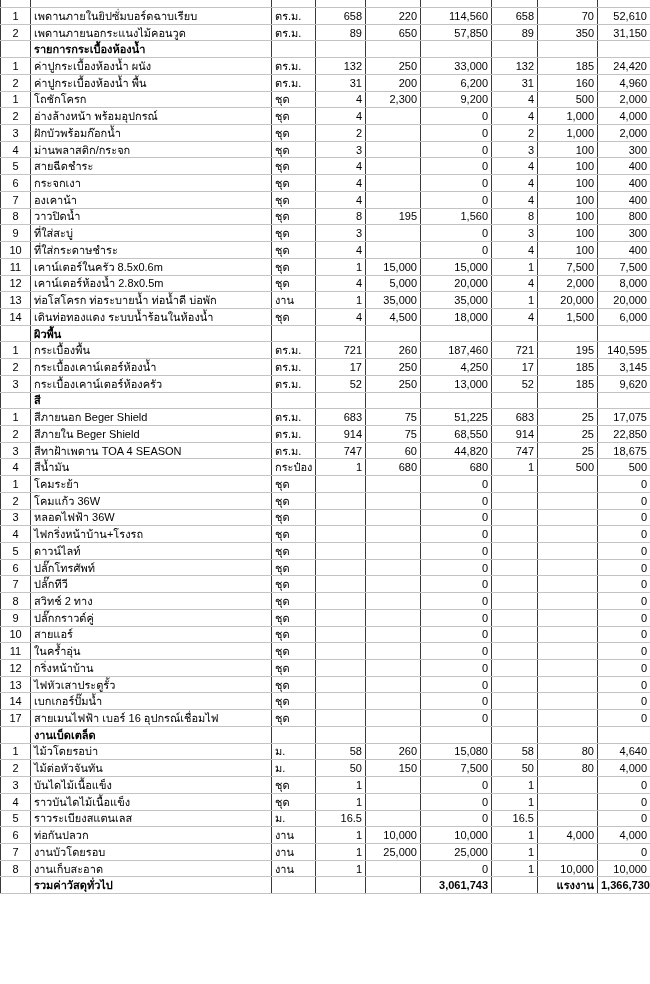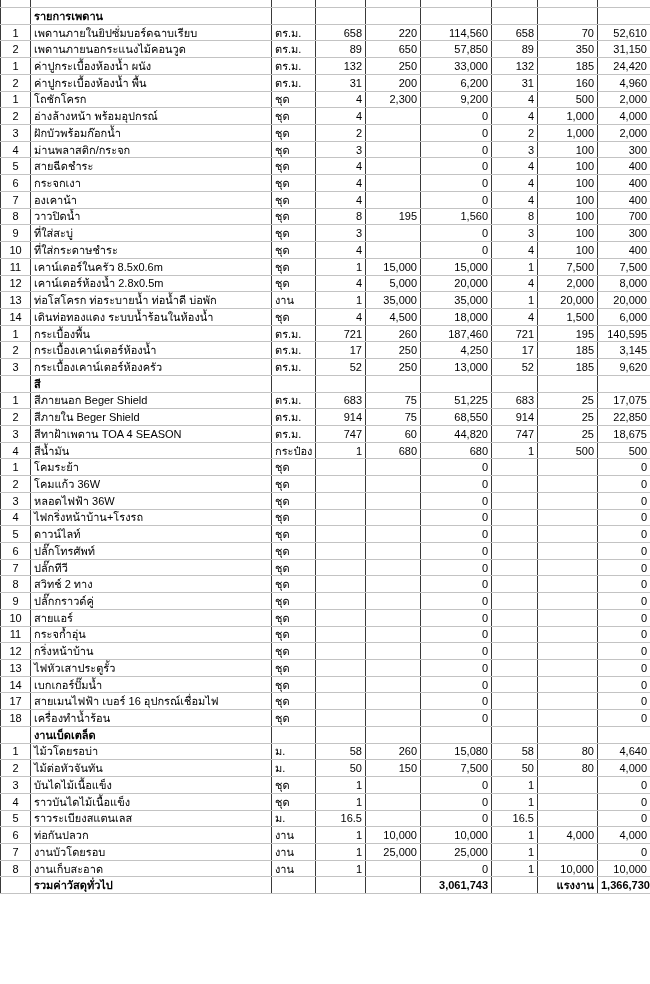--- a/index.html
+++ b/index.html
@@ -39,31 +39,20 @@
         <td></td>
           <td></td>
         <td></td>
           <td></td>
         <td></td>
           <td></td>
         <td></td>
           <td></td>
         <td></td>
       </tr>
-    <tr class="section">
-          <td class="a-c"></td>
-          <td class="a-l">รายการเพดาน</td>
-          <td class="a-l"></td>
-          <td class="a-r"></td>
-          <td class="a-r"></td>
-          <td class="a-r"></td>
-          <td class="a-r"></td>
-          <td class="a-r"></td>
-          <td class="a-r"></td>
-        </tr>
         <tr class="item">
           <td class="a-c">1</td>
           <td class="a-l">เพดานภายในยิปซั่มบอร์ดฉาบเรียบ</td>
           <td class="a-l">ตร.ม.</td>
           <td class="a-r">658</td>
           <td class="a-r">220</td>
           <td class="a-r">114,560</td>
           <td class="a-r">658</td>
           <td class="a-r">70</td>
           <td class="a-r">52,610</td>
@@ -72,20 +61,31 @@
           <td class="a-c">2</td>
           <td class="a-l">เพดานภายนอกระแนงไม้คอนวูด</td>
           <td class="a-l">ตร.ม.</td>
           <td class="a-r">89</td>
           <td class="a-r">650</td>
           <td class="a-r">57,850</td>
           <td class="a-r">89</td>
           <td class="a-r">350</td>
           <td class="a-r">31,150</td>
         </tr>
+        <tr class="section">
+          <td class="a-c"></td>
+          <td class="a-l">รายการกระเบื้องห้องน้ำ</td>
+          <td class="a-l"></td>
+          <td class="a-r"></td>
+          <td class="a-r"></td>
+          <td class="a-r"></td>
+          <td class="a-r"></td>
+          <td class="a-r"></td>
+          <td class="a-r"></td>
+        </tr>
         <tr class="item">
           <td class="a-c">1</td>
           <td class="a-l">ค่าปูกระเบื้องห้องน้ำ ผนัง</td>
           <td class="a-l">ตร.ม.</td>
           <td class="a-r">132</td>
           <td class="a-r">250</td>
           <td class="a-r">33,000</td>
           <td class="a-r">132</td>
           <td class="a-r">185</td>
           <td class="a-r">24,420</td>
@@ -180,21 +180,21 @@
         </tr>
         <tr class="item">
           <td class="a-c">8</td>
           <td class="a-l">วาวปิดน้ำ</td>
           <td class="a-l">ชุด</td>
           <td class="a-r">8</td>
           <td class="a-r">195</td>
           <td class="a-r">1,560</td>
           <td class="a-r">8</td>
           <td class="a-r">100</td>
-          <td class="a-r">700</td>
+          <td class="a-r">800</td>
         </tr>
         <tr class="item">
           <td class="a-c">9</td>
           <td class="a-l">ที่ใส่สะบู่</td>
           <td class="a-l">ชุด</td>
           <td class="a-r">3</td>
           <td class="a-r"></td>
           <td class="a-r">0</td>
           <td class="a-r">3</td>
           <td class="a-r">100</td>
@@ -247,20 +247,31 @@
         <tr class="item">
           <td class="a-c">14</td>
           <td class="a-l">เดินท่อทองแดง ระบบน้ำร้อนในห้องน้ำ</td>
           <td class="a-l">ชุด</td>
           <td class="a-r">4</td>
           <td class="a-r">4,500</td>
           <td class="a-r">18,000</td>
           <td class="a-r">4</td>
           <td class="a-r">1,500</td>
           <td class="a-r">6,000</td>
+        </tr>
+        <tr class="section">
+          <td class="a-c"></td>
+          <td class="a-l">ผิวพื้น</td>
+          <td class="a-l"></td>
+          <td class="a-r"></td>
+          <td class="a-r"></td>
+          <td class="a-r"></td>
+          <td class="a-r"></td>
+          <td class="a-r"></td>
+          <td class="a-r"></td>
         </tr>
         <tr class="item">
           <td class="a-c">1</td>
           <td class="a-l">กระเบื้องพื้น</td>
           <td class="a-l">ตร.ม.</td>
           <td class="a-r">721</td>
           <td class="a-r">260</td>
           <td class="a-r">187,460</td>
           <td class="a-r">721</td>
           <td class="a-r">195</td>
@@ -448,21 +459,21 @@
           <td class="a-l">ชุด</td>
           <td class="a-r"></td>
           <td class="a-r"></td>
           <td class="a-r">0</td>
           <td class="a-r"></td>
           <td class="a-r"></td>
           <td class="a-r">0</td>
         </tr>
         <tr class="item">
           <td class="a-c">11</td>
-          <td class="a-l">กระจก้ำอุ่น</td>
+          <td class="a-l">ในคร้ำอุ่น</td>
           <td class="a-l">ชุด</td>
           <td class="a-r"></td>
           <td class="a-r"></td>
           <td class="a-r">0</td>
           <td class="a-r"></td>
           <td class="a-r"></td>
           <td class="a-r">0</td>
         </tr>
         <tr class="item">
           <td class="a-c">12</td>
@@ -493,31 +504,20 @@
           <td class="a-r"></td>
           <td class="a-r"></td>
           <td class="a-r">0</td>
           <td class="a-r"></td>
           <td class="a-r"></td>
           <td class="a-r">0</td>
         </tr>
         <tr class="item">
           <td class="a-c">17</td>
           <td class="a-l">สายเมนไฟฟ้า  เบอร์ 16 อุปกรณ์เชื่อมไฟ</td>
-          <td class="a-l">ชุด</td>
-          <td class="a-r"></td>
-          <td class="a-r"></td>
-          <td class="a-r">0</td>
-          <td class="a-r"></td>
-          <td class="a-r"></td>
-          <td class="a-r">0</td>
-        </tr>
-        <tr class="item">
-          <td class="a-c">18</td>
-          <td class="a-l">เครื่องทำน้ำร้อน</td>
           <td class="a-l">ชุด</td>
           <td class="a-r"></td>
           <td class="a-r"></td>
           <td class="a-r">0</td>
           <td class="a-r"></td>
           <td class="a-r"></td>
           <td class="a-r">0</td>
         </tr>
         <tr class="section">
           <td class="a-c"></td>

